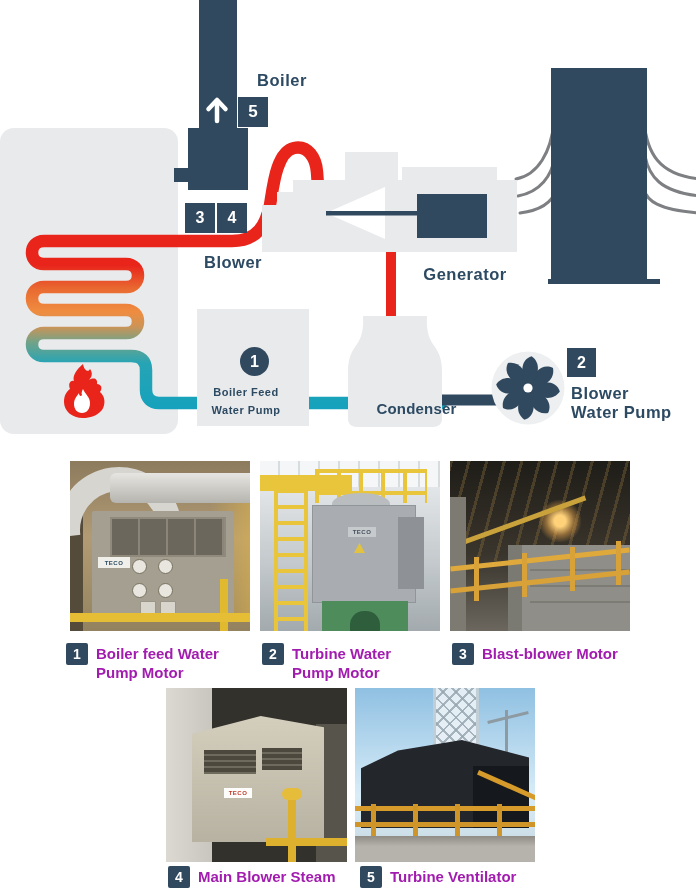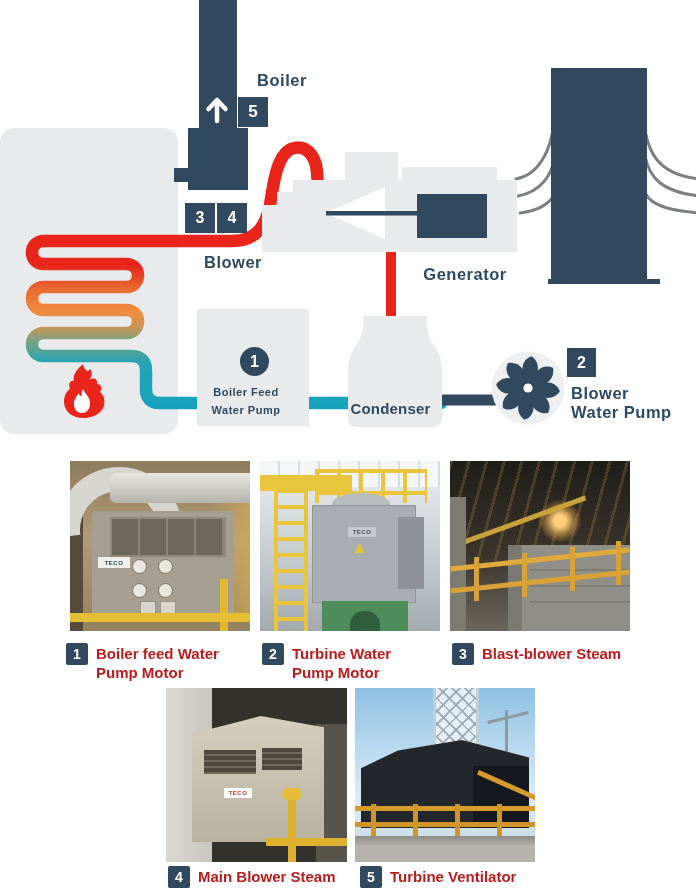--- a/index.html
+++ b/index.html
@@ -8,21 +8,21 @@
   .abs{position:absolute;}
   .navy{background:#31495e;}
   .gray{background:#e9eaec;}
   .lbl{position:absolute;color:#2d4a63;font-weight:700;letter-spacing:.5px;}
   .strip{background:#ffffff;display:flex;align-items:center;justify-content:center;}
   .badge{position:absolute;background:#31495e;color:#fff;font-weight:700;
          display:flex;align-items:center;justify-content:center;}
   .cap{position:absolute;display:flex;align-items:flex-start;}
   .cap .num{width:22px;height:22px;border-radius:2px;background:#31495e;color:#fff;
             font-size:14px;font-weight:700;display:flex;align-items:center;justify-content:center;flex:none;}
-  .cap .txt{margin-left:8px;font-size:15px;font-weight:700;color:#b91c1c;line-height:19px;margin-top:1px;}
+  .cap .txt{margin-left:8px;font-size:15px;font-weight:700;color:#a21caf;line-height:19px;margin-top:1px;}
   .ph{position:absolute;overflow:hidden;}
   .ph div{position:absolute;}
   .brand{display:flex;align-items:center;justify-content:center;
          font-size:6px;font-weight:700;letter-spacing:.5px;}
 </style>
 </head>
 <body>
 
 <div id="page">
 
@@ -123,21 +123,21 @@
 
   <div class="lbl strip" style="left:237px;top:71px;width:90px;height:19px;font-size:16.5px;">Boiler</div>
   <div class="badge" style="left:238px;top:97px;width:30px;height:30px;font-size:17px;">5</div>
 
   <div class="lbl strip" style="left:412px;top:264px;width:106px;height:20px;font-size:16.5px;">Generator</div>
 
   <div class="badge" style="left:185px;top:203px;width:30px;height:30px;font-size:16px;">3</div>
   <div class="badge" style="left:217px;top:203px;width:30px;height:30px;font-size:16px;">4</div>
   <div class="lbl strip" style="left:202px;top:252px;width:62px;height:21px;font-size:16.5px;">Blower</div>
 
-  <div class="lbl" style="left:348px;top:400px;width:85px;text-align:center;font-size:15px;letter-spacing:.2px;">Condenser</div>
+  <div class="lbl" style="left:348px;top:400px;width:85px;text-align:center;font-size:15px;letter-spacing:.2px;padding-left:26px;">Condenser</div>
 
   <div class="badge" style="left:567px;top:348px;width:29px;height:29px;font-size:16px;">2</div>
   <div class="abs" style="left:567px;top:379px;width:90px;height:6px;background:#fff;"></div>
   <div class="lbl" style="left:571px;top:384px;font-size:16.5px;line-height:18.5px;">
     <span>Blower</span><br>
     <span>Water Pump</span>
   </div>
 
   <div class="ph" style="left:70px;top:461px;width:180px;height:170px;background:linear-gradient(180deg,#8d7b5e,#b29b74 45%,#93825f);">
     <div style="left:0;top:30px;width:13px;height:140px;background:#554b3a;"></div>
@@ -202,21 +202,21 @@
   <div class="cap" style="left:262px;top:643px;width:170px;">
     <div class="num">2</div>
     <div class="txt">
       <span>Turbine Water</span><br>
       <span>Pump Motor</span>
     </div>
   </div>
   <div class="cap" style="left:452px;top:643px;width:200px;">
     <div class="num">3</div>
     <div class="txt">
-      <span>Blast-blower Steam</span>
+      <span>Blast-blower Motor</span>
     </div>
   </div>
 
   <div class="ph" style="left:166px;top:688px;width:181px;height:174px;background:#33312c;">
     <div style="left:0;top:0;width:46px;height:174px;background:linear-gradient(90deg,#dcd9d3,#c9c6bf);"></div>
     <div style="left:150px;top:36px;width:31px;height:138px;background:#57544c;"></div>
     <div style="left:26px;top:28px;width:132px;height:126px;background:linear-gradient(180deg,#d4cebd,#b8b2a2);clip-path:polygon(0 14%,52% 0,100% 9%,100% 100%,0 100%);"></div>
     <div style="left:38px;top:62px;width:52px;height:24px;background:repeating-linear-gradient(180deg,#4c483e 0 4px,#6e6a5d 4px 6px);"></div>
     <div style="left:96px;top:60px;width:40px;height:22px;background:repeating-linear-gradient(180deg,#4c483e 0 4px,#6e6a5d 4px 6px);"></div>
     <div class="brand" style="left:58px;top:100px;width:28px;height:10px;background:#fdfdfb;color:#c03a2b;">

